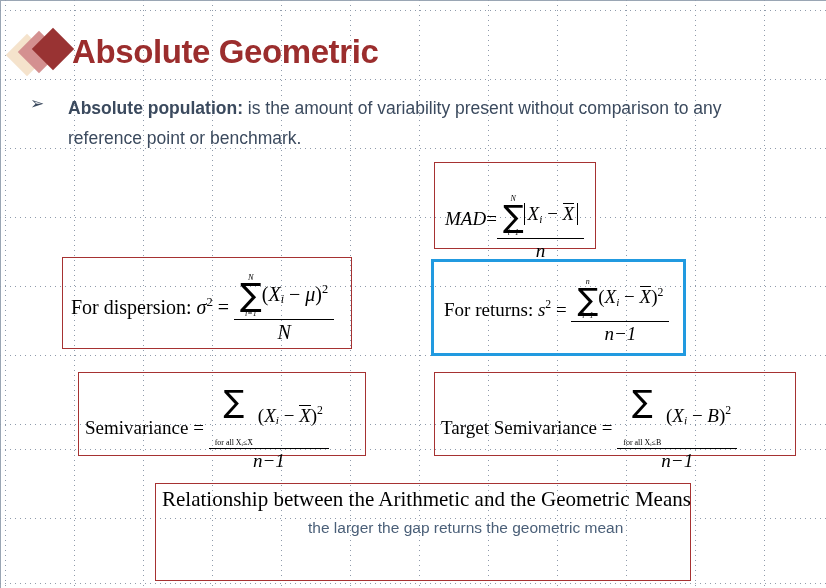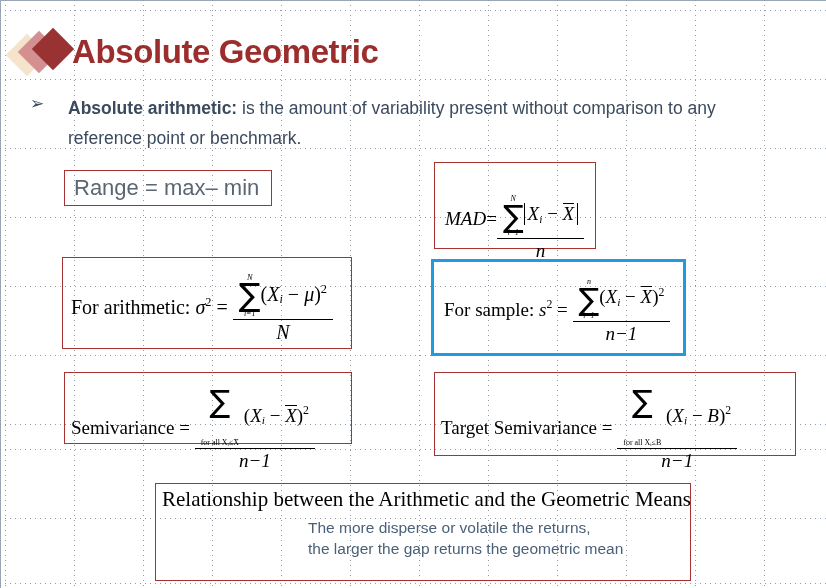--- a/index.html
+++ b/index.html
@@ -214,21 +214,21 @@
   
   #sample-sel { left: 431px; top: 259px; width: 255px; height: 97px; }
   #sample-box-inner-pad {
     position: absolute;
     left: 10px;
     top: 16px;
     font-size: 19px;
   }
 
   
-  #semi-box { left: 64px; top: 372px; width: 288px; height: 72px; }
+  #semi-box { left: 78px; top: 372px; width: 288px; height: 84px; }
   #semi-box .inner { position: absolute; left: 6px; top: 14px; font-size: 19px; }
 
   
   #tsemi-box { left: 434px; top: 372px; width: 362px; height: 84px; padding-left: 29px; }
   #tsemi-box .inner { position: absolute; left: 6px; top: 14px; font-size: 19px; }
 
   
   #rel-box { left: 155px; top: 483px; width: 536px; height: 98px; text-decoration: underline; }
   #rel-title {
     position: absolute;
@@ -290,60 +290,56 @@
     <div class="dia d1" style="background:#f5e3cc"></div>
     <div class="dia d2" style="background:#d49090"></div>
     <div class="dia d3" style="background:#993333"></div>
   </div>
 
   <div class="page-title">Absolute Geometric</div>
 
   <div class="bullet-row">
     <span class="bullet-mark">➢</span>
     <div class="bullet-text">
-      <b>Absolute arithmetic:</b><span> is the amount of variability present without comparison to any reference point or benchmark.</span>
+      <b>Absolute population:</b><span> is the amount of variability present without comparison to any reference point or benchmark.</span>
     </div>
   </div>
 
-  <div class="box" id="range-box">
-    <span class="txt">Range = max– min</span>
-  </div>
 
   <div class="box" id="mad-box">
     <span class="inner math">
       <span class="mi">MAD</span><span>=</span><span class="frac"><span class="num"><span class="sigma"><span class="sup">N</span><span class="big">∑</span><span class="sub">i=1</span></span><span class="absbar"><span class="mi">X</span><sub class="sb">i</sub> − <span class="ovl mi">X</span></span></span><span class="den mi">n</span></span>
     </span>
   </div>
 
   <div class="box" id="pop-box">
     <span class="inner math">
-      <span>For  arithmetic:</span> <span class="mi">σ</span><sup class="pw">2</sup> <span>=</span> <span class="frac"><span class="num"><span class="sigma"><span class="sup">N</span><span class="big">∑</span><span class="sub">i=1</span></span>(<span class="mi">X</span><sub class="sb">i</sub> − <span class="mi">μ</span>)<sup class="pw">2</sup></span><span class="den mi">N</span></span>
+      <span>For  dispersion:</span> <span class="mi">σ</span><sup class="pw">2</sup> <span>=</span> <span class="frac"><span class="num"><span class="sigma"><span class="sup">N</span><span class="big">∑</span><span class="sub">i=1</span></span>(<span class="mi">X</span><sub class="sb">i</sub> − <span class="mi">μ</span>)<sup class="pw">2</sup></span><span class="den mi">N</span></span>
     </span>
   </div>
 
   <div class="box sel-wrap" id="sample-sel">
     <div class="sel-inner"></div>
     <span id="sample-box-inner-pad" class="math">
-      <span>For sample:</span> <span class="mi">s</span><sup class="pw">2</sup> <span>=</span> <span class="frac"><span class="num"><span class="sigma"><span class="sup">n</span><span class="big">∑</span><span class="sub">i=1</span></span>(<span class="mi">X</span><sub class="sb">i</sub> − <span class="ovl mi">X</span>)<sup class="pw">2</sup></span><span class="den mi">n−1</span></span>
+      <span>For returns:</span> <span class="mi">s</span><sup class="pw">2</sup> <span>=</span> <span class="frac"><span class="num"><span class="sigma"><span class="sup">n</span><span class="big">∑</span><span class="sub">i=1</span></span>(<span class="mi">X</span><sub class="sb">i</sub> − <span class="ovl mi">X</span>)<sup class="pw">2</sup></span><span class="den mi">n−1</span></span>
     </span>
   </div>
 
   <div class="box" id="semi-box">
     <span class="inner math">
       <span>Semivariance</span> <span>=</span> <span class="frac"><span class="num"><span class="sigma cond"><span class="big">∑</span><span class="sub">for all Xᵢ≤X̄</span></span>&nbsp;(<span class="mi">X</span><sub class="sb">i</sub> − <span class="ovl mi">X</span>)<sup class="pw">2</sup></span><span class="den mi">n−1</span></span>
     </span>
   </div>
 
   <div class="box" id="tsemi-box">
     <span class="inner math">
       <span>Target Semivariance</span> <span>=</span> <span class="frac"><span class="num"><span class="sigma cond"><span class="big">∑</span><span class="sub">for all Xᵢ≤B</span></span>&nbsp;(<span class="mi">X</span><sub class="sb">i</sub> − <span class="mi">B</span>)<sup class="pw">2</sup></span><span class="den mi">n−1</span></span>
     </span>
   </div>
 
   <div class="box" id="rel-box">
     <div id="rel-title">Relationship between the Arithmetic and the Geometric Means</div>
     <div id="rel-note">
-      <div>The more disperse or volatile the returns,</div>
       <div>the larger the gap returns the geometric mean</div>
     </div>
   </div>
 
 </div>
 
 </body></html>

